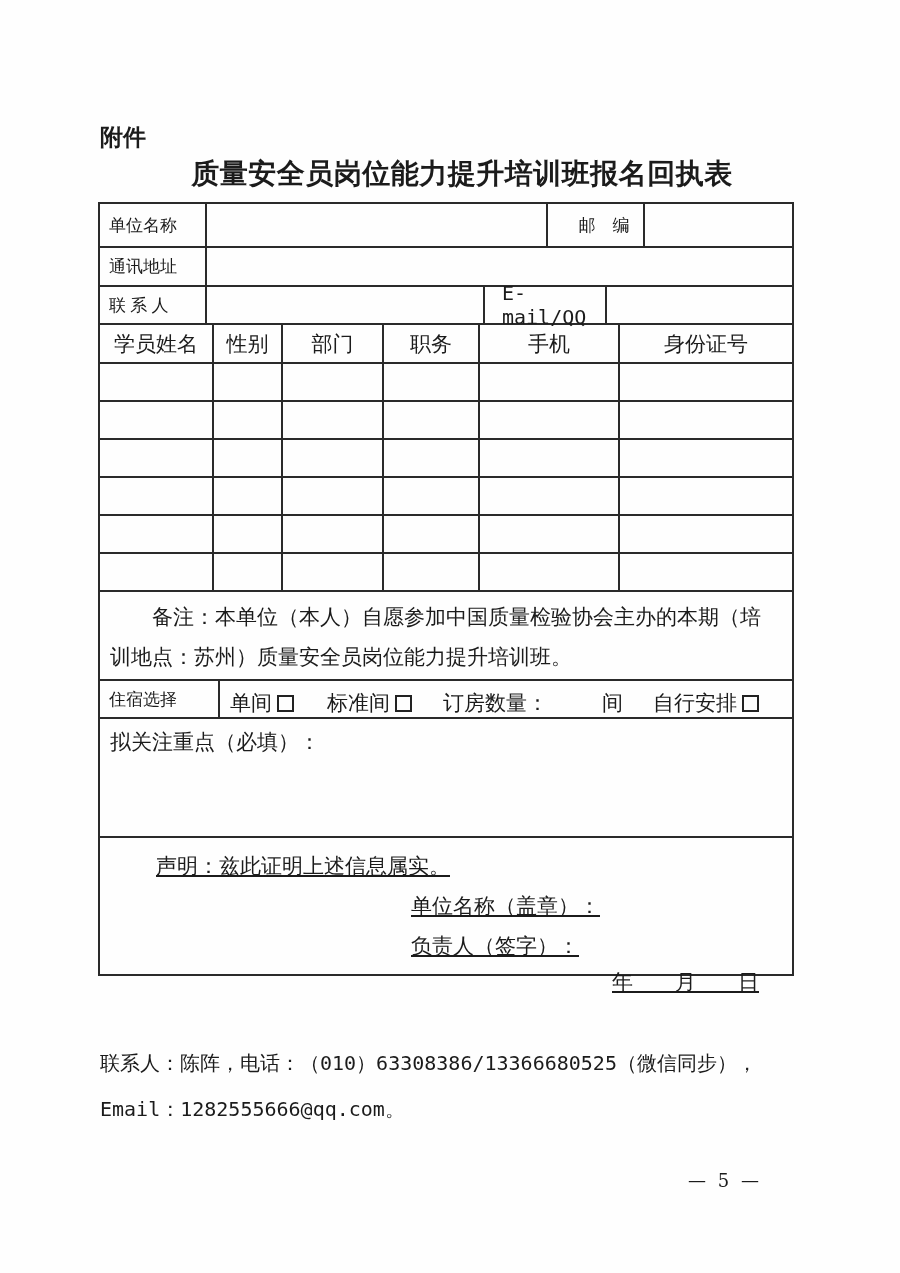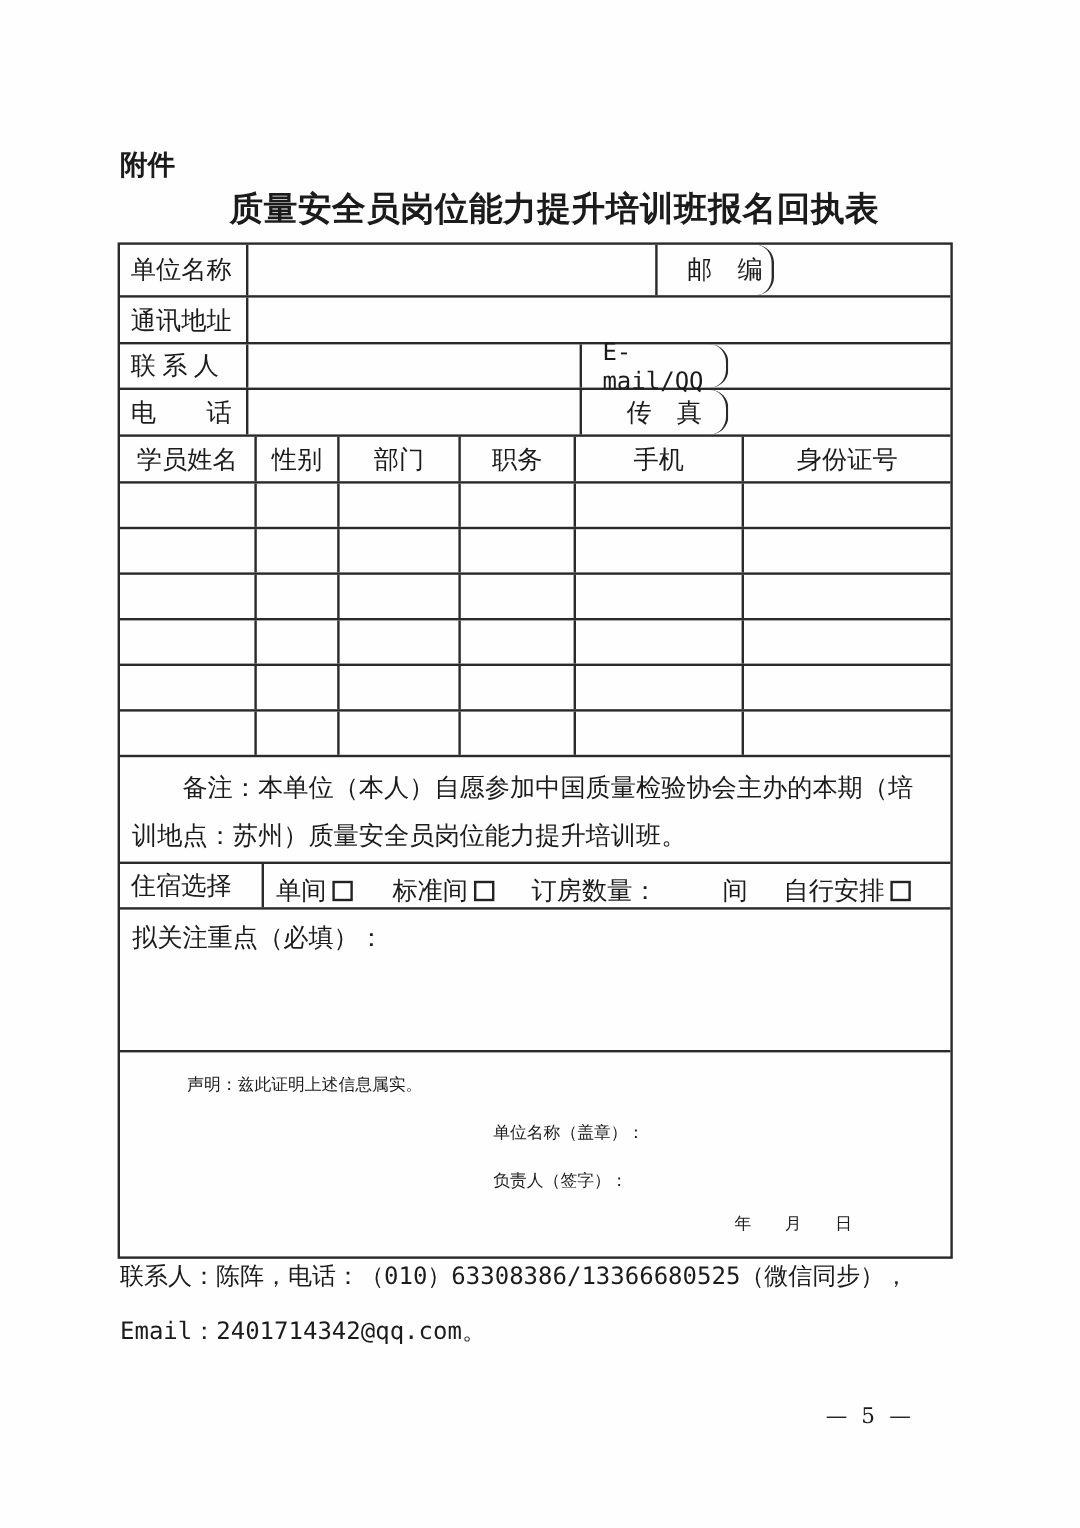--- a/index.html
+++ b/index.html
@@ -27,33 +27,33 @@
   }
   .row { display:flex; }
   .bb { border-bottom:2px solid #2a2a2a; }
   .cell { border-right:2px solid #2a2a2a; display:flex; align-items:center; }
   .cell:last-child { border-right:none; }
   .grow { flex:1; }
   .h44{height:44px}.h39{height:39px}.h38{height:38px}
   .w107{width:107px}.w97{width:97px}.w147{width:147px}
   .w149{width:122px}.w185{width:185px}.w120{width:120px}
   .rc0{width:114px}.rc1{width:69px}.rc2{width:101px}.rc3{width:96px}.rc4{width:140px}.rc5{flex:1}
-  .label { padding-left:9px; font-size:21px; }
-  .center { justify-content:center; padding-left:17px;border-radius:15px; }
+  .label { padding-left:9px; font-size:17px; }
+  .center { justify-content:center; padding-left:17px; }
   .mono { font-family:"DejaVu Sans Mono","Liberation Mono",monospace; font-size:20px; }
   .hc { justify-content:center; font-size:21px; }
   .remark-block { height:89px; padding:5px 10px 0 10px; font-size:21px; line-height:40px; }
   .remark-l1 { text-indent:42px; }
   .acc-options { padding-left:10px; font-size:21px;align-items:flex-end; }
   .opt { display:inline-flex; align-items:center; }
   .ml33{margin-left:33px}.ml31{margin-left:31px}.ml54{margin-left:54px}.ml30{margin-left:30px}
   .cb { display:inline-block; width:17px; height:17px; border:2px solid #222222; margin-left:5px; background:#fefefe; }
   .focus-block { height:119px; padding:9px 10px 0 10px; font-size:21px; }
   .focus-fill { height:76px; }
-  .decl-block { height:170px; font-size:14px; }
+  .decl-block { height:136px; font-size:21px;text-decoration:underline; }
   .decl-s   { padding:14px 0 0 56px;  line-height:28px; }
   .decl-seal{ padding:12px 0 0 311px; line-height:28px; }
   .decl-sign{ padding:12px 0 0 311px; line-height:28px; }
   .decl-date{ padding:8px 0 0 512px;  line-height:28px; }
   .footer {
     position:absolute; left:100px; top:1040px; width:710px;
     font-size:20px; line-height:46px;
     font-family:"DejaVu Sans Mono","Liberation Mono",monospace;
   }
   .pageno {
@@ -84,26 +84,20 @@
       <div class="cell grow"></div>
     </div>
 
     <div class="row h38 bb">
       <div class="cell label w107">联 系 人</div>
       <div class="cell grow"></div>
       <div class="cell center w149 mono">E-mail/QQ</div>
       <div class="cell w185"></div>
     </div>
 
-    <div class="row h39 bb">
-      <div class="cell label w107">电　　话</div>
-      <div class="cell grow"></div>
-      <div class="cell label center w149">传　真</div>
-      <div class="cell w185"></div>
-    </div>
 
     <div class="row h39 bb">
       <div class="cell hc rc0">学员姓名</div>
       <div class="cell hc rc1">性别</div>
       <div class="cell hc rc2">部门</div>
       <div class="cell hc rc3">职务</div>
       <div class="cell hc rc4">手机</div>
       <div class="cell hc rc5">身份证号</div>
     </div>
 
@@ -192,18 +186,18 @@
       <div class="decl-s">声明：兹此证明上述信息属实。</div>
       <div class="decl-seal">单位名称（盖章）：</div>
       <div class="decl-sign">负责人（签字）：</div>
       <div class="decl-date">年　　月　　日</div>
     </div>
 
   </div>
 
   <div class="footer">
     <div>联系人：陈阵，电话：（010）63308386/13366680525（微信同步），</div>
-    <div>Email：2401714342@qq.com。</div>
+    <div>Email：1282555666@qq.com。</div>
   </div>
 
   <div class="pageno">— 5 —</div>
 
 </div>
 
 </body></html>

